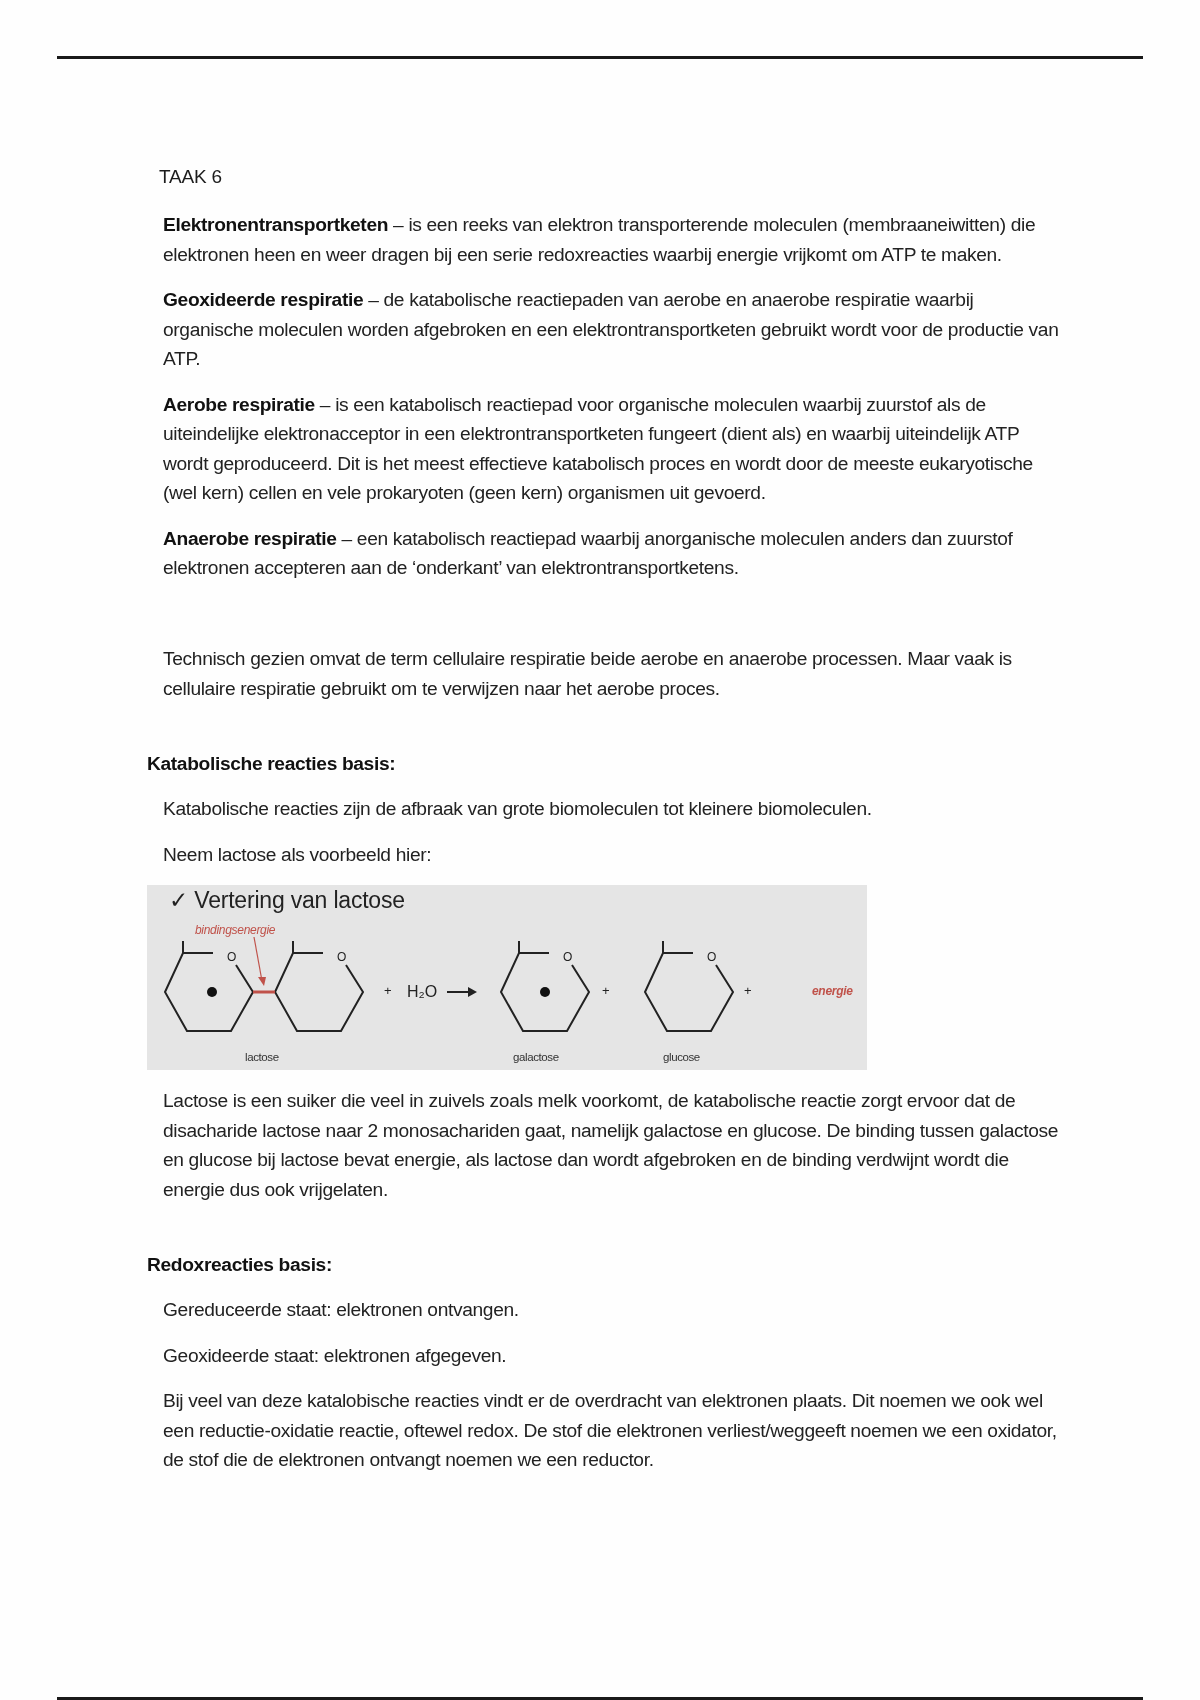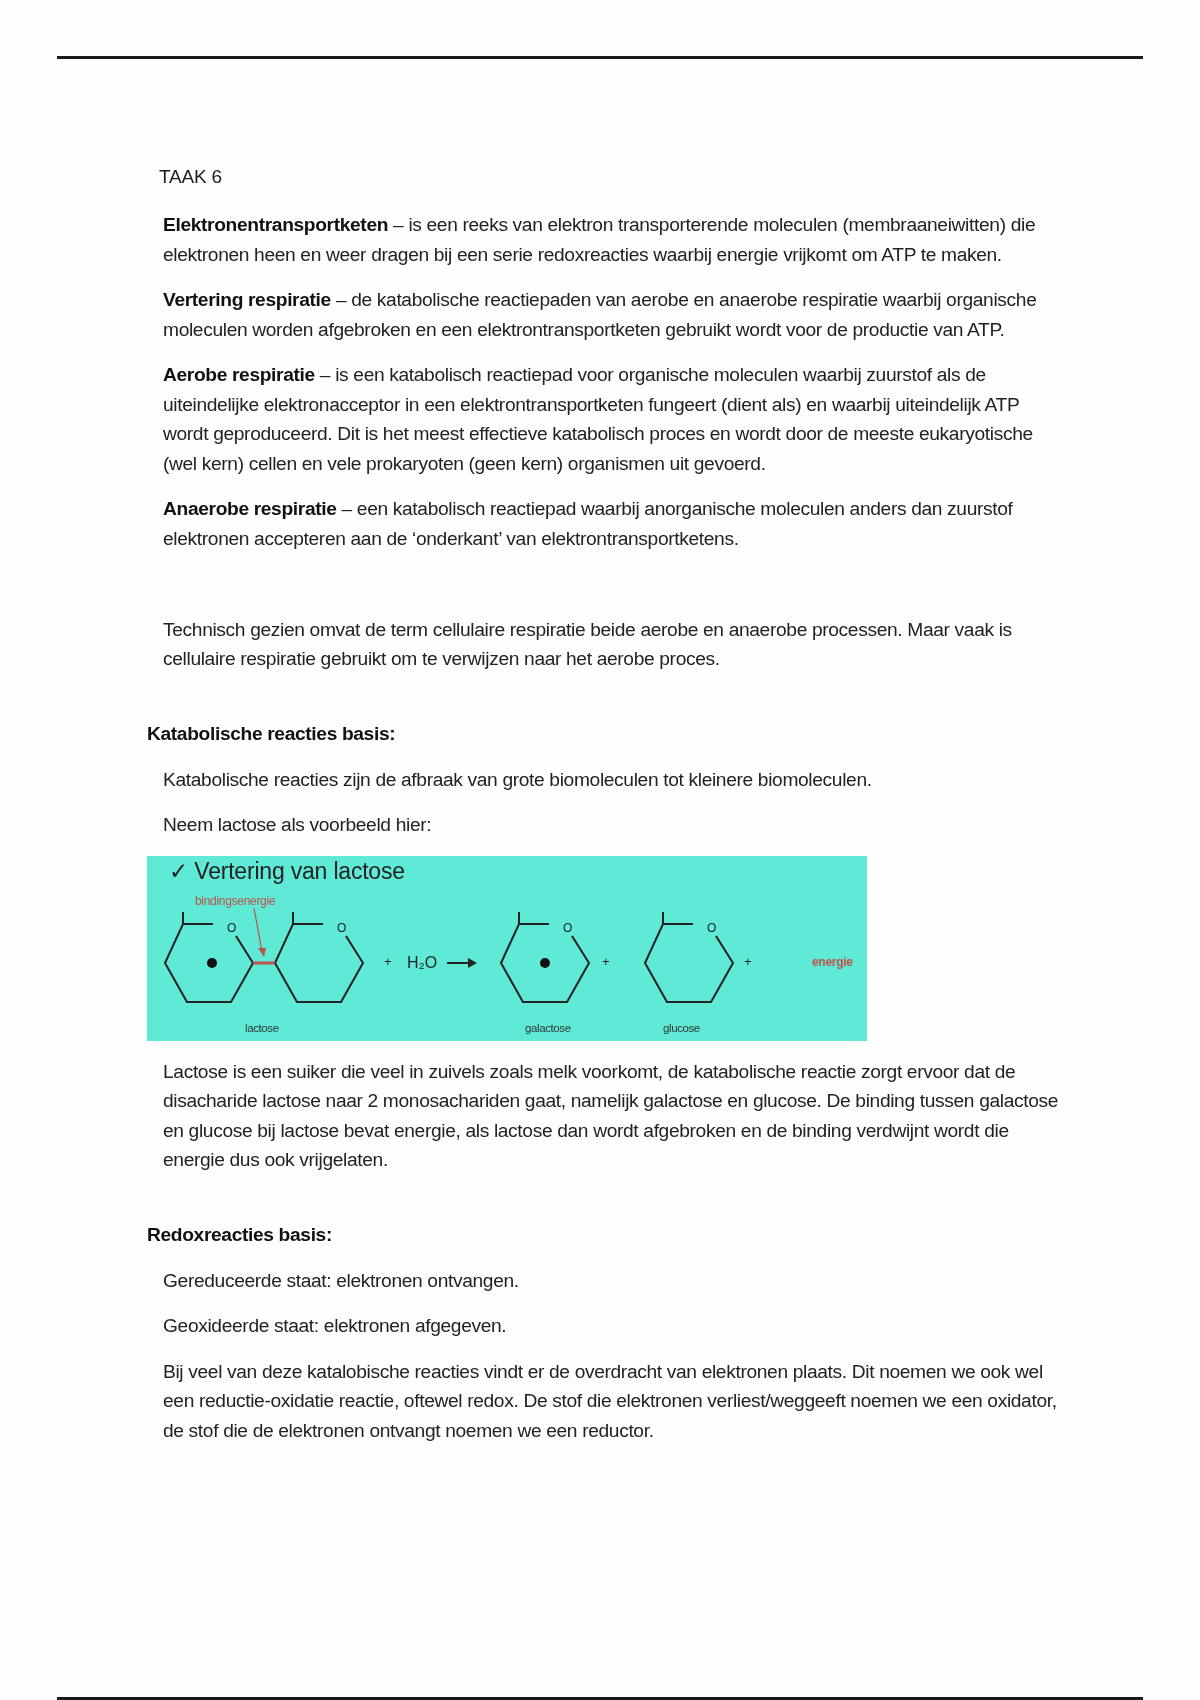--- a/index.html
+++ b/index.html
@@ -59,21 +59,21 @@
       margin: 0;
       letter-spacing: -0.35px;
       color: #111;
     }
 
     .figure {
       position: relative;
       width: 720px;
       height: 185px;
       margin: 4px 0 2px 0;
-      background: #5eead4;
+      background: #e5e5e5;
     }
     .figure-title {
       position: absolute;
       left: 22px;
       top: 2px;
       font-size: 23px;
       color: #222;
       letter-spacing: -0.2px;
     }
     .figure svg { position: absolute; left: 0; top: 0; }
@@ -81,37 +81,38 @@
       position: absolute;
       font-size: 11.5px;
       color: #333;
       letter-spacing: -0.4px;
     }
     .lbl-red {
       position: absolute;
       font-size: 12px;
       color: #c0524a;
       letter-spacing: -0.3px;
+      font-style: italic;
     }
     .sym {
       position: absolute;
       font-size: 13px;
       color: #222;
     }
   </style>
 </head>
 <body>
 
 <div class="rule top"></div>
 
 <div class="content">
   <h1 class="title">TAAK 6</h1>
 
   <p class="body"><b>Elektronentransportketen</b><span> – is een reeks van elektron transporterende moleculen (membraaneiwitten) die elektronen heen en weer dragen bij een serie redoxreacties waarbij energie vrijkomt om ATP te maken.</span></p>
-  <p class="body"><b>Vertering respiratie</b><span> – de katabolische reactiepaden van aerobe en anaerobe respiratie waarbij organische moleculen worden afgebroken en een elektrontransportketen gebruikt wordt voor de productie van ATP.</span></p>
+  <p class="body"><b>Geoxideerde respiratie</b><span> – de katabolische reactiepaden van aerobe en anaerobe respiratie waarbij organische moleculen worden afgebroken en een elektrontransportketen gebruikt wordt voor de productie van ATP.</span></p>
   <p class="body"><b>Aerobe respiratie</b><span> – is een katabolisch reactiepad voor organische moleculen waarbij zuurstof als de uiteindelijke elektronacceptor in een elektrontransportketen fungeert (dient als) en waarbij uiteindelijk ATP wordt geproduceerd. Dit is het meest effectieve katabolisch proces en wordt door de meeste eukaryotische (wel kern) cellen en vele prokaryoten (geen kern) organismen uit gevoerd.</span></p>
   <p class="body"><b>Anaerobe respiratie</b><span> – een katabolisch reactiepad waarbij anorganische moleculen anders dan zuurstof elektronen accepteren aan de ‘onderkant’ van elektrontransportketens.</span></p>
 
   <div class="gap"></div>
   <p class="body" style="width:900px;">Technisch gezien omvat de term cellulaire respiratie beide aerobe en anaerobe processen. Maar vaak is cellulaire respiratie gebruikt om te verwijzen naar het aerobe proces.</p>
 
   <div class="gap"></div>
   <p class="heading">Katabolische reacties basis:</p>
   <p class="body">Katabolische reacties zijn de afbraak van grote biomoleculen tot kleinere biomoleculen.</p>
   <p class="body">Neem lactose als voorbeeld hier:</p>
@@ -154,21 +155,21 @@
       <text x="416" y="76" font-size="12" fill="#222" font-family="Liberation Sans, sans-serif">O</text>
       <text x="560" y="76" font-size="12" fill="#222" font-family="Liberation Sans, sans-serif">O</text>
     </svg>
     <div class="lbl-red" style="left:48px; top:38px;">bindingsenergie</div>
     <div class="sym" style="left:237px; top:98px;">+</div>
     <div class="sym" style="left:260px; top:98px; font-size:16px;">H₂O</div>
     <div class="sym" style="left:455px; top:98px;">+</div>
     <div class="sym" style="left:597px; top:98px;">+</div>
     <div class="lbl-red" style="left:618px; top:99px; font-weight:bold;margin-left:47px;">energie</div>
     <div class="lbl" style="left:98px; top:166px;">lactose</div>
-    <div class="lbl" style="left:366px; top:166px;margin-left:12px;">galactose</div>
+    <div class="lbl" style="left:366px; top:166px;">galactose</div>
     <div class="lbl" style="left:516px; top:166px;">glucose</div>
   </div>
 
   <p class="body">Lactose is een suiker die veel in zuivels zoals melk voorkomt, de katabolische reactie zorgt ervoor dat de disacharide lactose naar 2 monosachariden gaat, namelijk galactose en glucose. De binding tussen galactose en glucose bij lactose bevat energie, als lactose dan wordt afgebroken en de binding verdwijnt wordt die energie dus ook vrijgelaten.</p>
 
   <div class="gap"></div>
   <p class="heading">Redoxreacties basis:</p>
   <p class="body">Gereduceerde staat: elektronen ontvangen.</p>
   <p class="body">Geoxideerde staat: elektronen afgegeven.</p>
   <p class="body">Bij veel van deze katalobische reacties vindt er de overdracht van elektronen plaats. Dit noemen we ook wel een reductie-oxidatie reactie, oftewel redox. De stof die elektronen verliest/weggeeft noemen we een oxidator, de stof die de elektronen ontvangt noemen we een reductor.</p>

